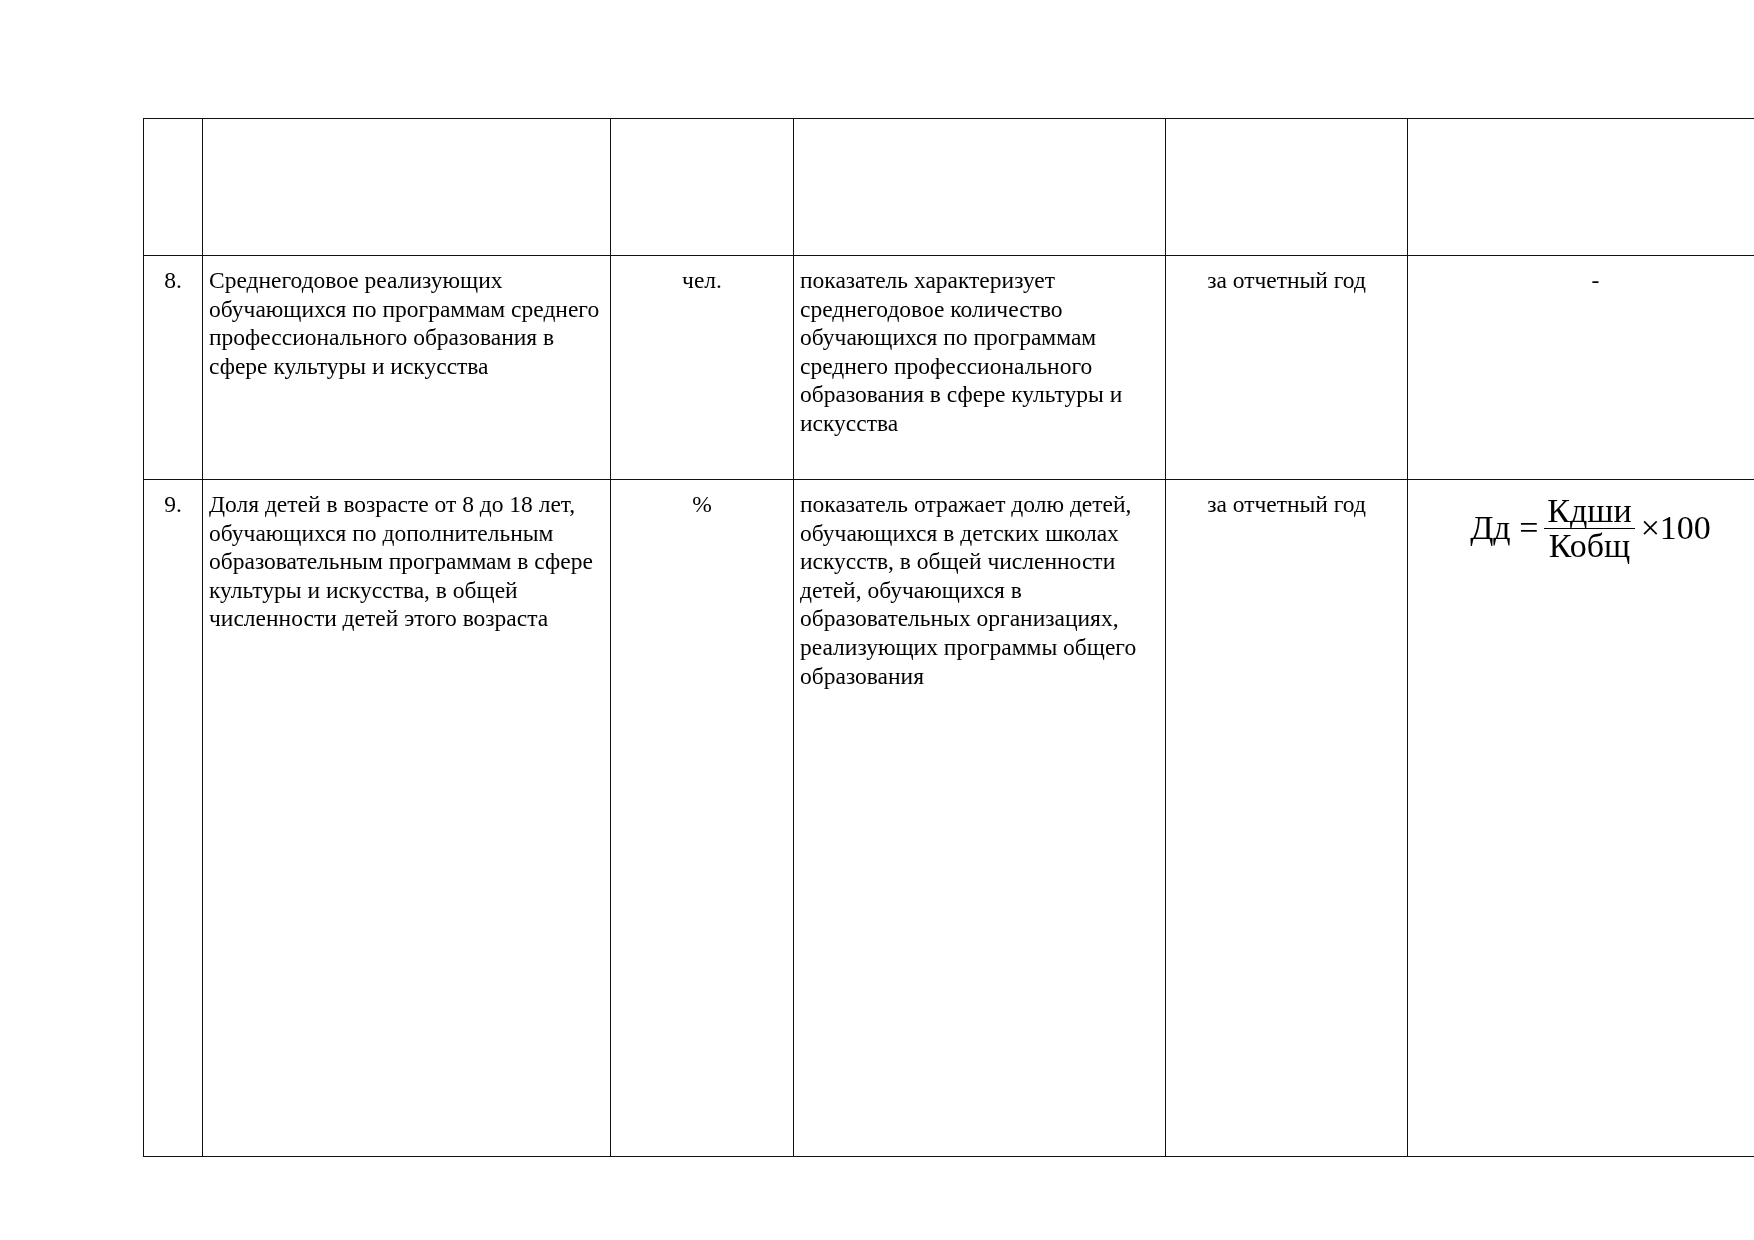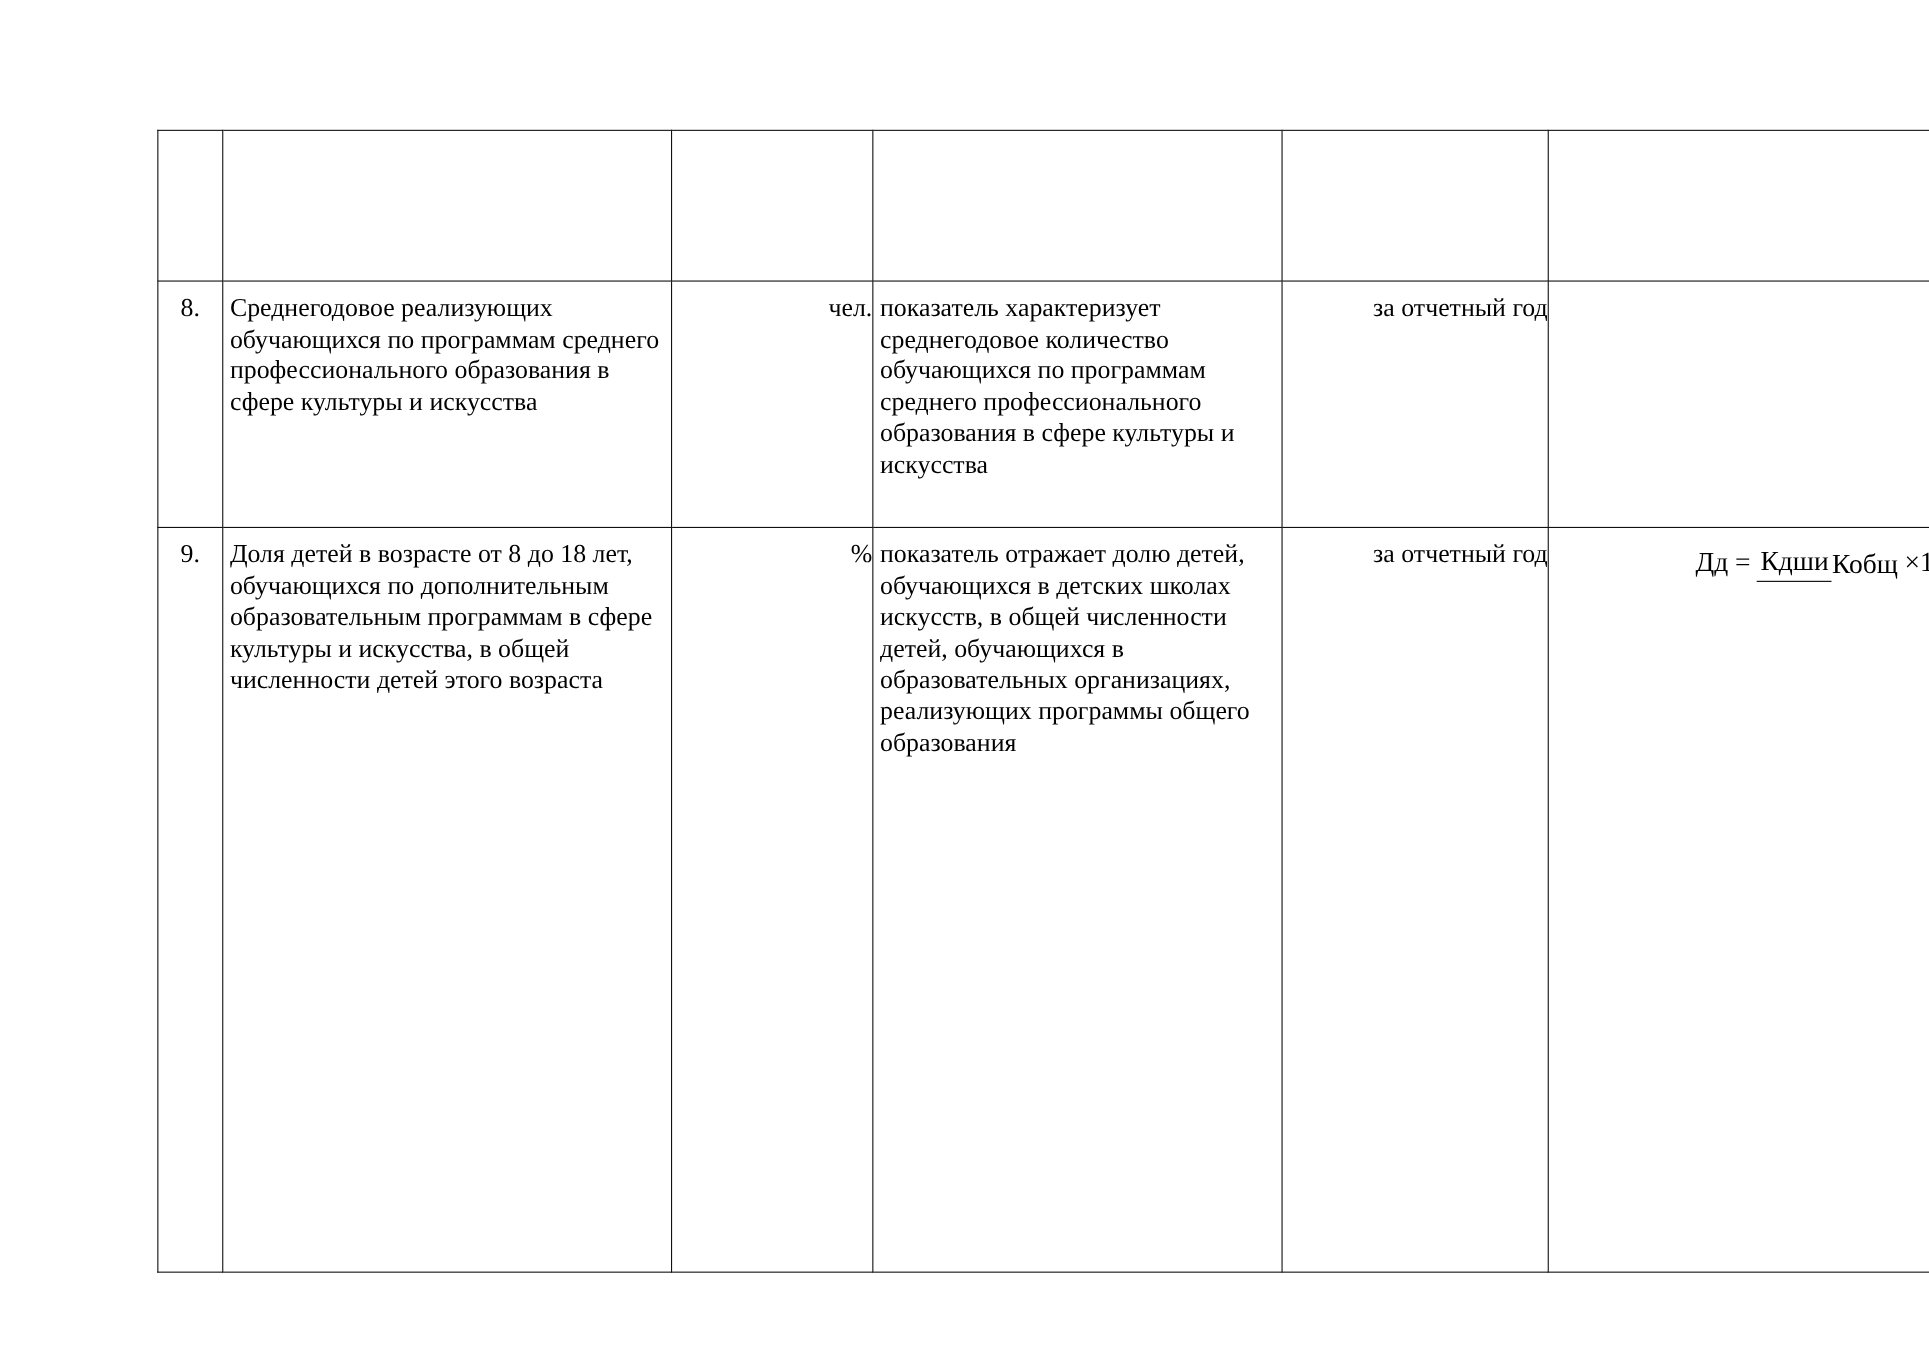--- a/index.html
+++ b/index.html
@@ -5,24 +5,24 @@
     html, body { margin:0; padding:0; background:#ffffff; }
     body { width:1754px; height:1240px; position:relative; overflow:hidden;
            font-family:"Liberation Serif", "DejaVu Serif", serif; color:#000; }
     .tbl { position:absolute; left:143px; top:118px; border-collapse:collapse;
            table-layout:fixed; width:1640px; }
     .tbl td { border:1.6px solid #111; vertical-align:top; padding:0;
               font-size:23.5px; line-height:28.6px; }
     .c-num { text-align:center; }
     .c-name, .c-desc { padding:10px 6px 0 6px !important; }
     .c-num, .c-unit, .c-period, .c-formula { padding-top:10px !important; }
-    .c-unit, .c-period, .c-formula { text-align:right; }
-    .formula { display:inline-flex; align-items:center; font-size:25px;
+    .c-unit, .c-period, .c-formula { text-align:center; }
+    .formula { display:inline-flex; align-items:center; font-size:34px;
                margin-top:6px; margin-left:-10px; }
-    .frac { display:inline-flex; flex-direction:row; align-items:center; margin:0 6px; }
+    .frac { display:inline-flex; flex-direction:column; align-items:center; margin:0 6px; }
     .frac .num { border-bottom:1.6px solid #000; padding:0 3px 2px 3px; line-height:30px; }
     .frac .den { padding-top:2px; line-height:30px; }
   </style>
 </head>
 <body>
 
 <table class="tbl">
   <colgroup>
     <col style="width:59px">
     <col style="width:408px">

